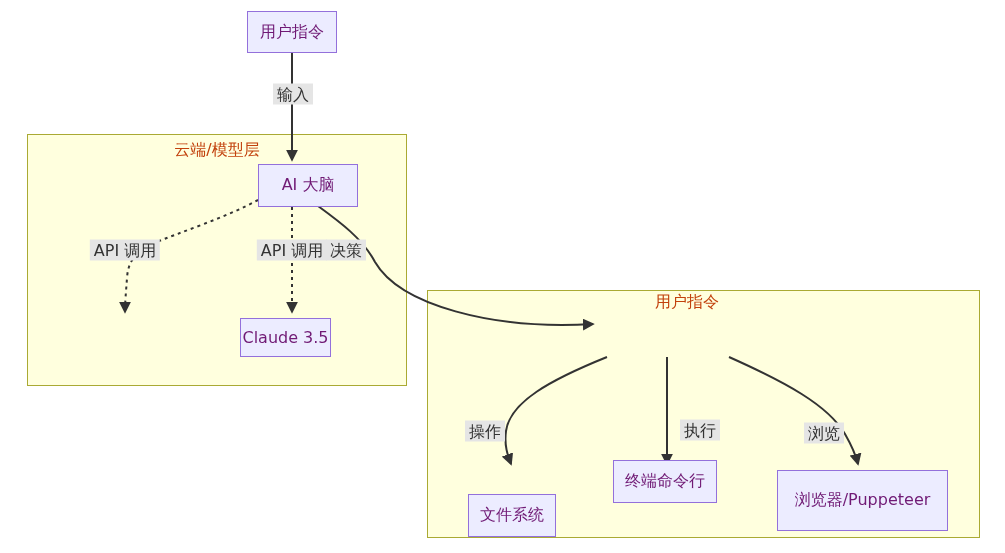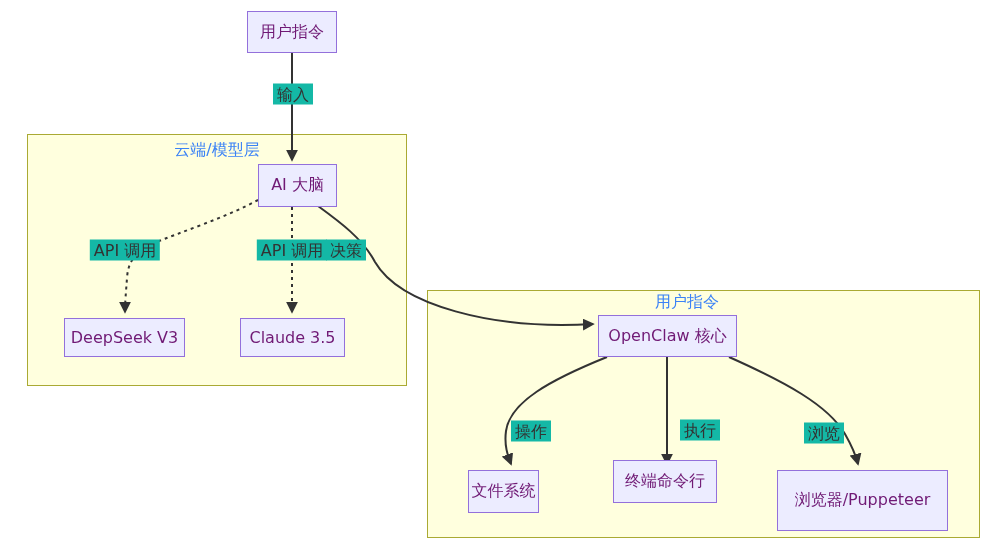--- a/index.html
+++ b/index.html
@@ -1,21 +1,21 @@
 <!DOCTYPE html>
 <html><head>
 <meta charset="utf-8">
 <style>
   html,body{margin:0;padding:0;background:#ffffff;}
   body{font-family:"DejaVu Sans","Liberation Sans",sans-serif;color:#333333;}
   .canvas{position:relative;width:1005px;height:553px;overflow:hidden;background:#ffffff;}
   .cluster{position:absolute;background:#FFFFDE;border:1px solid #AAAA33;box-sizing:border-box;z-index:0;}
-  .cluster-title{position:absolute;transform:translate(-50%,-50%);font-size:16px;white-space:nowrap;z-index:1;color:#3b82f6;}
+  .cluster-title{position:absolute;transform:translate(-50%,-50%);font-size:16px;white-space:nowrap;z-index:1;color:#c2410c;}
   .edges{position:absolute;left:0;top:0;z-index:2;}
-  .edge-label{position:absolute;transform:translate(-50%,-50%);background:#14b8a6;padding:1px 4px;font-size:16px;line-height:19px;white-space:nowrap;z-index:3;color:#333333;}
+  .edge-label{position:absolute;transform:translate(-50%,-50%);background:#e5e5e5;padding:1px 4px;font-size:16px;line-height:19px;white-space:nowrap;z-index:3;color:#333333;}
   .node{position:absolute;background:#ECECFF;border:1px solid #9370DB;box-sizing:border-box;display:flex;align-items:center;justify-content:center;font-size:16px;white-space:nowrap;z-index:4;color:#701a75;text-align:right;}
 </style>
 </head>
 <body>
 
 <div class="canvas">
 
   <div class="cluster" style="left:27px;top:134px;width:380px;height:252px"></div>
   <div class="cluster" style="left:427px;top:290px;width:553px;height:248px"></div>
 
@@ -34,26 +34,24 @@
     <path d="M318,206 C340,222 363,239 375,262 C400,305 492,330 593,324" stroke="#333333" stroke-width="2" fill="none" marker-end="url(#ah)"></path>
     <path d="M607,357 C550,380 510,402 506,431 C504,446 508,456 511,464" stroke="#333333" stroke-width="2" fill="none" marker-end="url(#ah)"></path>
     <path d="M667,357 L667,464" stroke="#333333" stroke-width="2" fill="none" marker-end="url(#ah)"></path>
     <path d="M729,357 C785,382 828,405 845,434 C853,448 856,456 858,464" stroke="#333333" stroke-width="2" fill="none" marker-end="url(#ah)"></path>
   </svg>
 
   <div class="edge-label" style="left:293px;top:94px">输入</div>
   <div class="edge-label" style="left:125px;top:250px">API 调用</div>
   <div class="edge-label" style="left:292px;top:250px">API 调用</div>
   <div class="edge-label" style="left:346px;top:250px">决策</div>
-  <div class="edge-label" style="left:531px;top:431px">操作</div>
+  <div class="edge-label" style="left:485px;top:431px">操作</div>
   <div class="edge-label" style="left:700px;top:430px">执行</div>
   <div class="edge-label" style="left:824px;top:433px">浏览</div>
 
   <div class="node" style="left:247px;top:11px;width:90px;height:42px">用户指令</div>
-  <div class="node" style="left:258px;top:164px;width:79px;height:43px">AI 大脑</div>
-  <div class="node" style="left:64px;top:318px;width:121px;height:39px">DeepSeek V3</div>
-  <div class="node" style="left:240px;top:318px;width:105px;height:39px">Claude 3.5</div>
-  <div class="node" style="left:598px;top:315px;width:139px;height:42px">OpenClaw 核心</div>
-  <div class="node" style="left:468px;top:470px;width:71px;height:43px">文件系统</div>
+  <div class="node" style="left:258px;top:164px;width:100px;height:43px">AI 大脑</div>
+  <div class="node" style="left:240px;top:318px;width:91px;height:39px">Claude 3.5</div>
+  <div class="node" style="left:468px;top:494px;width:88px;height:43px">文件系统</div>
   <div class="node" style="left:613px;top:460px;width:104px;height:43px">终端命令行</div>
   <div class="node" style="left:777px;top:470px;width:171px;height:61px">浏览器/Puppeteer</div>
 
 </div>
 
 </body></html>

